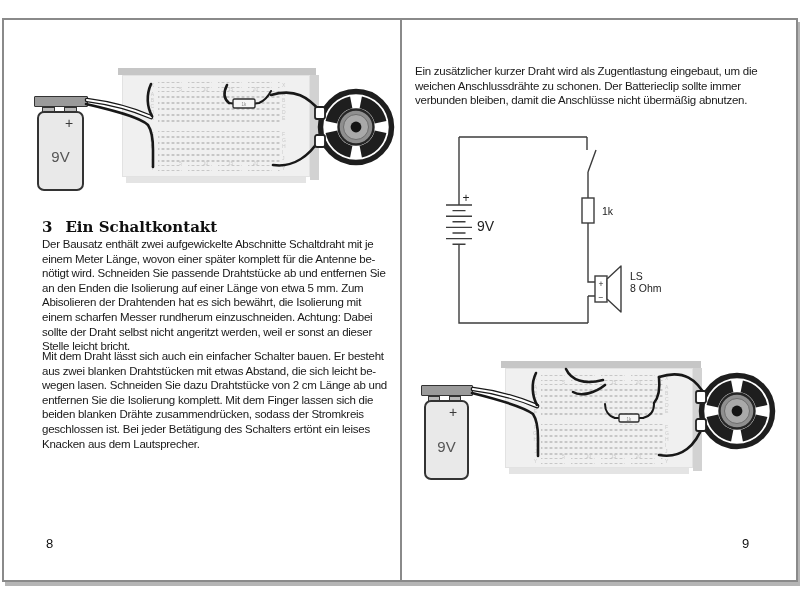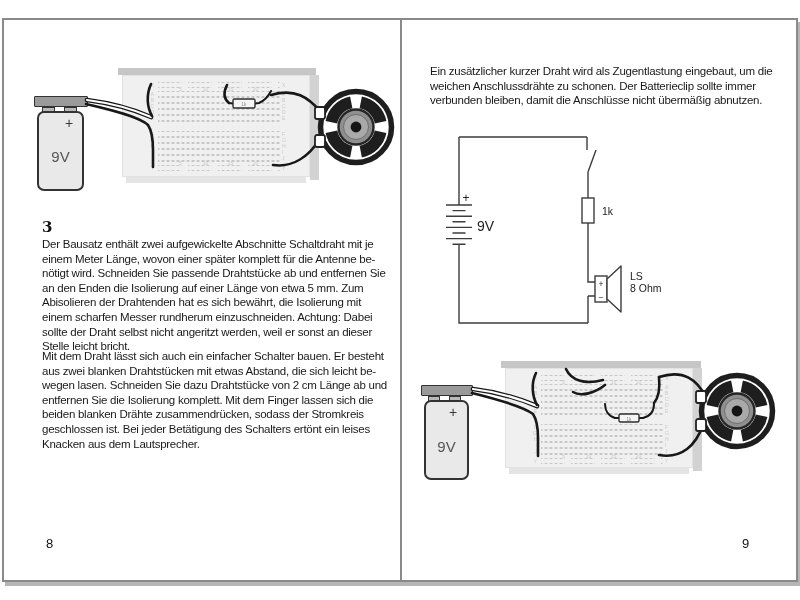--- a/index.html
+++ b/index.html
@@ -125,20 +125,21 @@
         <span class="bb-label" style="left: 172.5px; top: 21.5px; width: 10px; text-align: center;">10</span>
         <span class="bb-label" style="left: 172.5px; top: 96px; width: 10px; text-align: center;">10</span>
         <span class="bb-label" style="left: 197.5px; top: 21.5px; width: 10px; text-align: center;">15</span>
         <span class="bb-label" style="left: 197.5px; top: 96px; width: 10px; text-align: center;">15</span>
         <span class="bb-label" style="left: 222.5px; top: 21.5px; width: 10px; text-align: center;">20</span>
         <span class="bb-label" style="left: 222.5px; top: 96px; width: 10px; text-align: center;">20</span>
       </div>
 
     <div class="heading">
       <span>3</span>
+      <span>Ein Schaltkontakt</span>
     </div>
 
     <div class="body-text" style="left:38px;top:217px;">Der Bausatz enthält zwei aufgewickelte Abschnitte Schaltdraht mit je
 einem Meter Länge, wovon einer später komplett für die Antenne be-
 nötigt wird. Schneiden Sie passende Drahtstücke ab und entfernen Sie
 an den Enden die Isolierung auf einer Länge von etwa 5 mm. Zum
 Abisolieren der Drahtenden hat es sich bewährt, die Isolierung mit
 einem scharfen Messer rundherum einzuschneiden. Achtung: Dabei
 sollte der Draht selbst nicht angeritzt werden, weil er sonst an dieser
 Stelle leicht bricht.</div>
@@ -149,21 +150,21 @@
 entfernen Sie die Isolierung komplett. Mit dem Finger lassen sich die
 beiden blanken Drähte zusammendrücken, sodass der Stromkreis
 geschlossen ist. Bei jeder Betätigung des Schalters ertönt ein leises
 Knacken aus dem Lautsprecher.</div>
 
     <div class="pagenum" style="left:42px;top:516px;">8</div>
   </div>
 
   <div class="page page-right">
 
-    <div class="body-text" style="left:28px;top:44px;">Ein zusätzlicher kurzer Draht wird als Zugentlastung eingebaut, um die
+    <div class="body-text" style="left:13px;top:44px;">Ein zusätzlicher kurzer Draht wird als Zugentlastung eingebaut, um die
 weichen Anschlussdrähte zu schonen. Der Batterieclip sollte immer
 verbunden bleiben, damit die Anschlüsse nicht übermäßig abnutzen.</div>
 
     <svg class="schematic" width="260" height="235" viewBox="442 129 260 235">
       <g fill="none" stroke="#3c3c3c" stroke-width="1.4">
         <path d="M459,137 L587,137 M459,137 L459,205 M459,244 L459,323 L588,323"></path>
 
         <path d="M446,205 H472 M452.5,210.6 H465.5 M446,216.2 H472 M452.5,221.8 H465.5 M446,227.4 H472 M452.5,233 H465.5 M446,238.6 H472 M452.5,244.2 H465.5"></path>
 
         <path d="M587,137 L587,150 M596,150 L588,172 M588,172 L588,198"></path>

